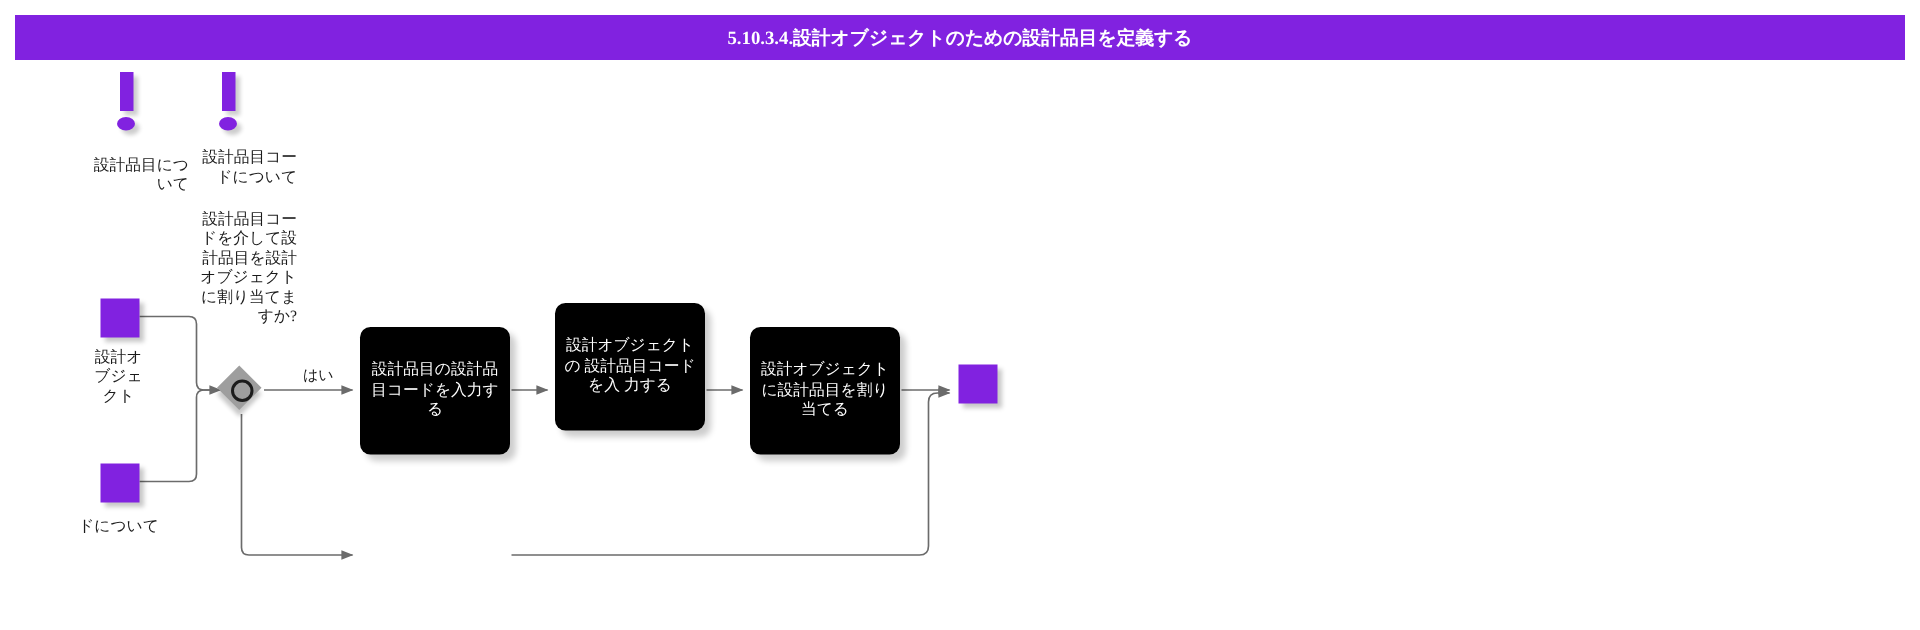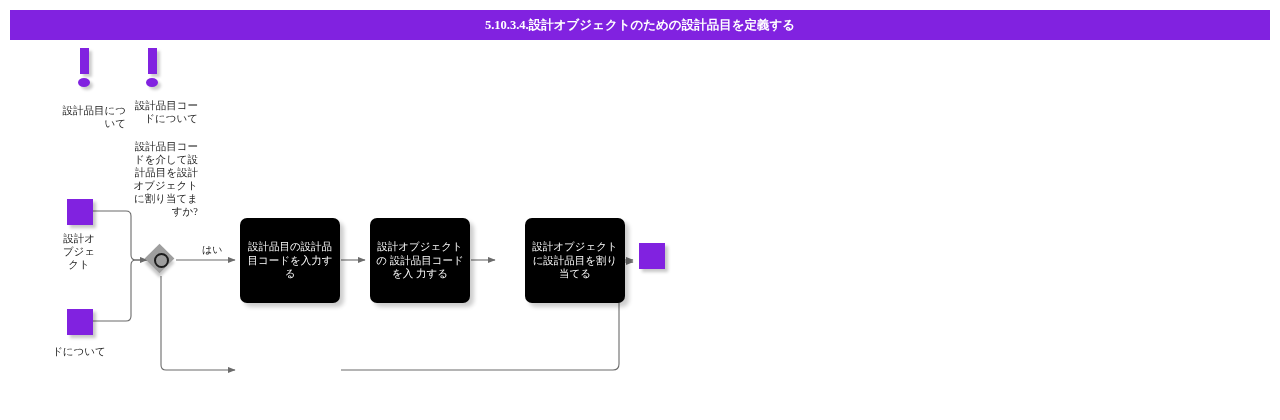--- a/index.html
+++ b/index.html
@@ -225,27 +225,27 @@
     <div class="ring"></div>
   </div>
   <div class="edge-label" style="left:202px; top:243px;">はい</div>
 
   <div class="task" style="left:240px; top:218px;">
     <span class="task-text">設計品目の設計品
 目コードを入力す
 る</span>
   </div>
 
-  <div class="task" style="left:370px; top:218px;">
+  <div class="task" style="left:370px; top:202px;">
     <span class="task-text">設計オブジェクトの
 設計品目コードを入
 力する</span>
   </div>
 
-  <div class="task" style="left:500px; top:218px;margin-left:25px;">
+  <div class="task" style="left:500px; top:218px;">
     <span class="task-text">設計オブジェクト
 に設計品目を割り
 当てる</span>
   </div>
 
 
   <div class="data-node" style="left:639px; top:243px;"></div>
 
 </div>
 

